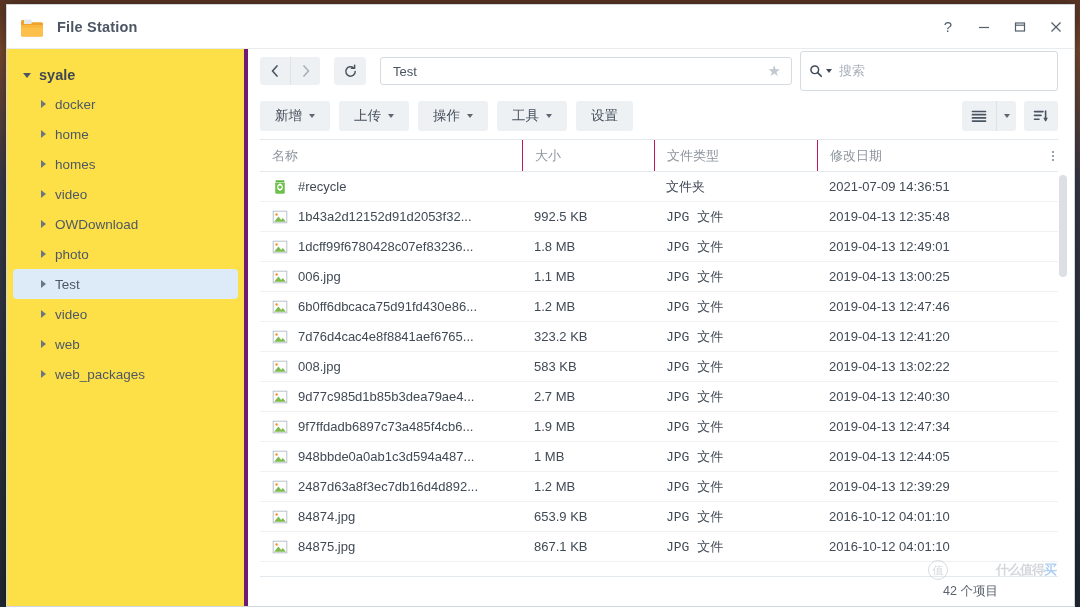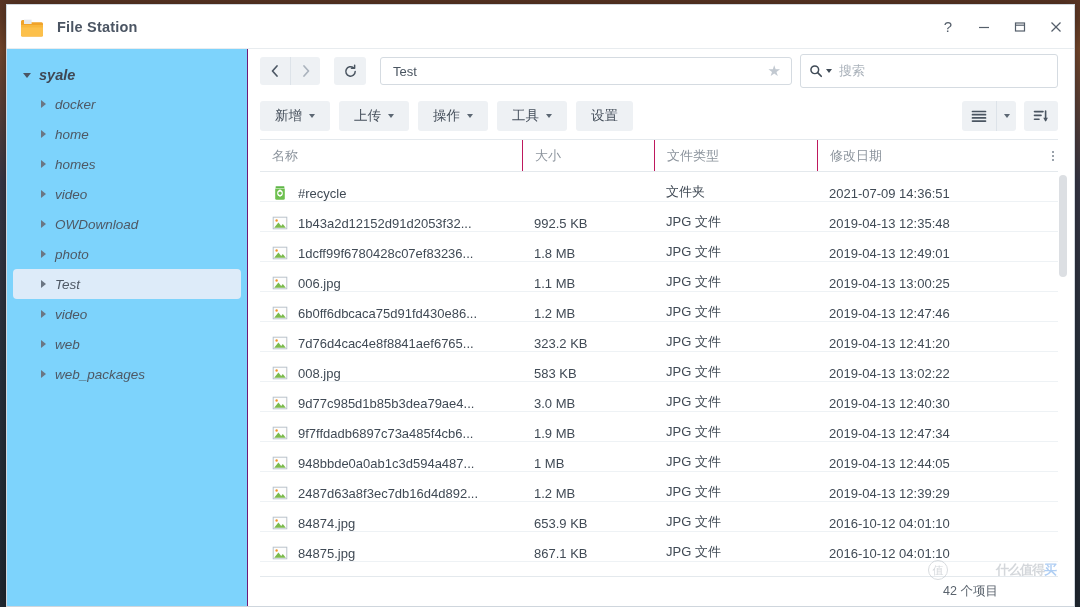--- a/index.html
+++ b/index.html
@@ -43,25 +43,24 @@
     display: flex; align-items: center; justify-content: center;
     color: #555f6b; font-size: 15px; cursor: default;
   }
 
   
   #body { flex: 1; display: flex; min-height: 0; }
 
   
   #sidebar {
     width: 241px; min-width: 241px;
-    background: #7dd3fc;
-    border-right: 1px solid #701a75;
+    background: #fde047;
+    border-right: 4px solid #701a75;
     padding-top: 12px;
     overflow: hidden;
-    font-style: italic;
   }
   .tree-root {
     display: flex; align-items: center;
     height: 28px; padding-left: 16px;
     font-size: 14.5px; font-weight: bold; color: #3f4753;
   }
   .tree-item {
     display: flex; align-items: center;
     height: 30px; margin: 0 6px;
     padding-left: 28px;
@@ -111,21 +110,21 @@
     flex: 1; height: 28px;
     border: 1px solid #d5dbe1; border-radius: 3px;
     display: flex; align-items: center;
     padding: 0 6px 0 12px; margin-left: 6px;
     font-size: 13px; color: #4a5561;
     min-width: 0;
   }
   .pathtext { flex: 1; }
   .star { color: #c2c9d1; font-size: 15px; padding: 0 4px; }
   .searchbox {
-    width: 258px; height: 34px;
+    width: 258px; height: 40px;
     border: 1px solid #d5dbe1; border-radius: 3px;
     display: flex; align-items: center;
     padding: 0 8px; gap: 3px;
     font-size: 13px; color: #a8b0b9;
   }
 
   #toolbar-row2 {
     height: 46px; min-height: 46px;
     display: flex; align-items: center;
     padding: 0 16px 0 12px; gap: 16px;
@@ -163,33 +162,33 @@
   .thead {
     display: flex; height: 32px; min-height: 32px;
     border-bottom: 1px solid #e4e9ed;
     font-size: 13px; color: #8c949d;
     align-items: center;
   }
   .th { padding-left: 12px; height: 100%; display: flex; align-items: center; }
   .th.sep { border-left: 1px solid #be185d; }
   .c-name { width: 262px; }
   .c-size { width: 132px; }
-  .c-type { width: 163px; }
+  .c-type { width: 163px; font-family: Liberation Mono, monospace; }
   .c-date { flex: 1; }
   .c-menu { width: 22px; display:flex; align-items:center; justify-content:center; }
   .kebab { display: flex; flex-direction: column; gap: 2px; }
   .kebab i { width: 2px; height: 2px; background: #9aa2ab; display:block; }
 
   .tbody { flex: 1; overflow: hidden; position: relative; }
   .row {
     display: flex; height: 30px; align-items: center;
     border-bottom: 1px solid #eef2f5;
     font-size: 13px; color: #404a55;
   }
-  .cell { padding-left: 12px; height: 100%; display: flex; align-items: flex-end; overflow: hidden; white-space: nowrap; }
+  .cell { padding-left: 12px; height: 100%; display: flex; align-items: center; overflow: hidden; white-space: nowrap; }
   .cell.name { gap: 10px; }
   .fname { overflow: hidden; text-overflow: ellipsis; }
 
   
   .ico { width: 16px; height: 16px; flex: 0 0 auto; position: relative; }
 
   
   .vscroll {
     position: absolute; right: -9px; top: 33px;
     width: 8px; height: 100%;
@@ -515,21 +514,21 @@
             </div>
             <div class="row">
               <div class="cell name c-name">
                 <span class="ico"><svg width="16" height="16" viewBox="0 0 16 16">
                     <rect x="1.2" y="2.2" width="13.6" height="11.6" fill="#fdfdfd" stroke="#b9c2cb" stroke-width="1"></rect>
                     <circle cx="4.6" cy="5.5" r="1.2" fill="#f0952a"></circle>
                     <polygon points="2.2,12.8 6.4,7.4 9.2,11 10.8,9 13.8,12.8" fill="#7cba4d"></polygon>
                   </svg></span>
                 <span class="fname">9d77c985d1b85b3dea79ae4...</span>
               </div>
-              <div class="cell c-size">3.0 MB</div>
+              <div class="cell c-size">2.7 MB</div>
               <div class="cell c-type">JPG 文件</div>
               <div class="cell c-date">2019-04-13 12:40:30</div>
             </div>
             <div class="row">
               <div class="cell name c-name">
                 <span class="ico"><svg width="16" height="16" viewBox="0 0 16 16">
                     <rect x="1.2" y="2.2" width="13.6" height="11.6" fill="#fdfdfd" stroke="#b9c2cb" stroke-width="1"></rect>
                     <circle cx="4.6" cy="5.5" r="1.2" fill="#f0952a"></circle>
                     <polygon points="2.2,12.8 6.4,7.4 9.2,11 10.8,9 13.8,12.8" fill="#7cba4d"></polygon>
                   </svg></span>

